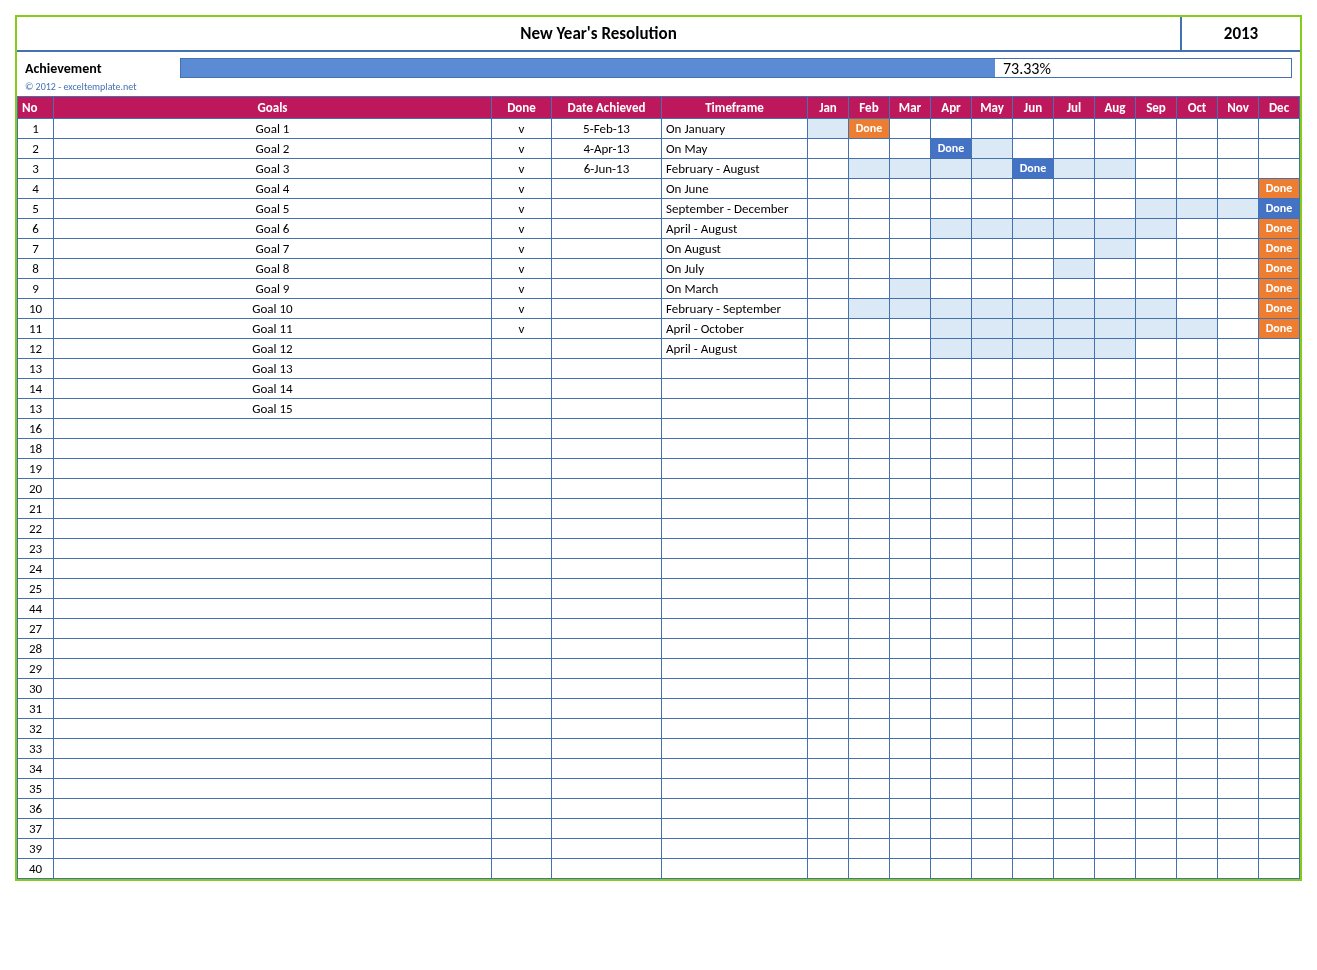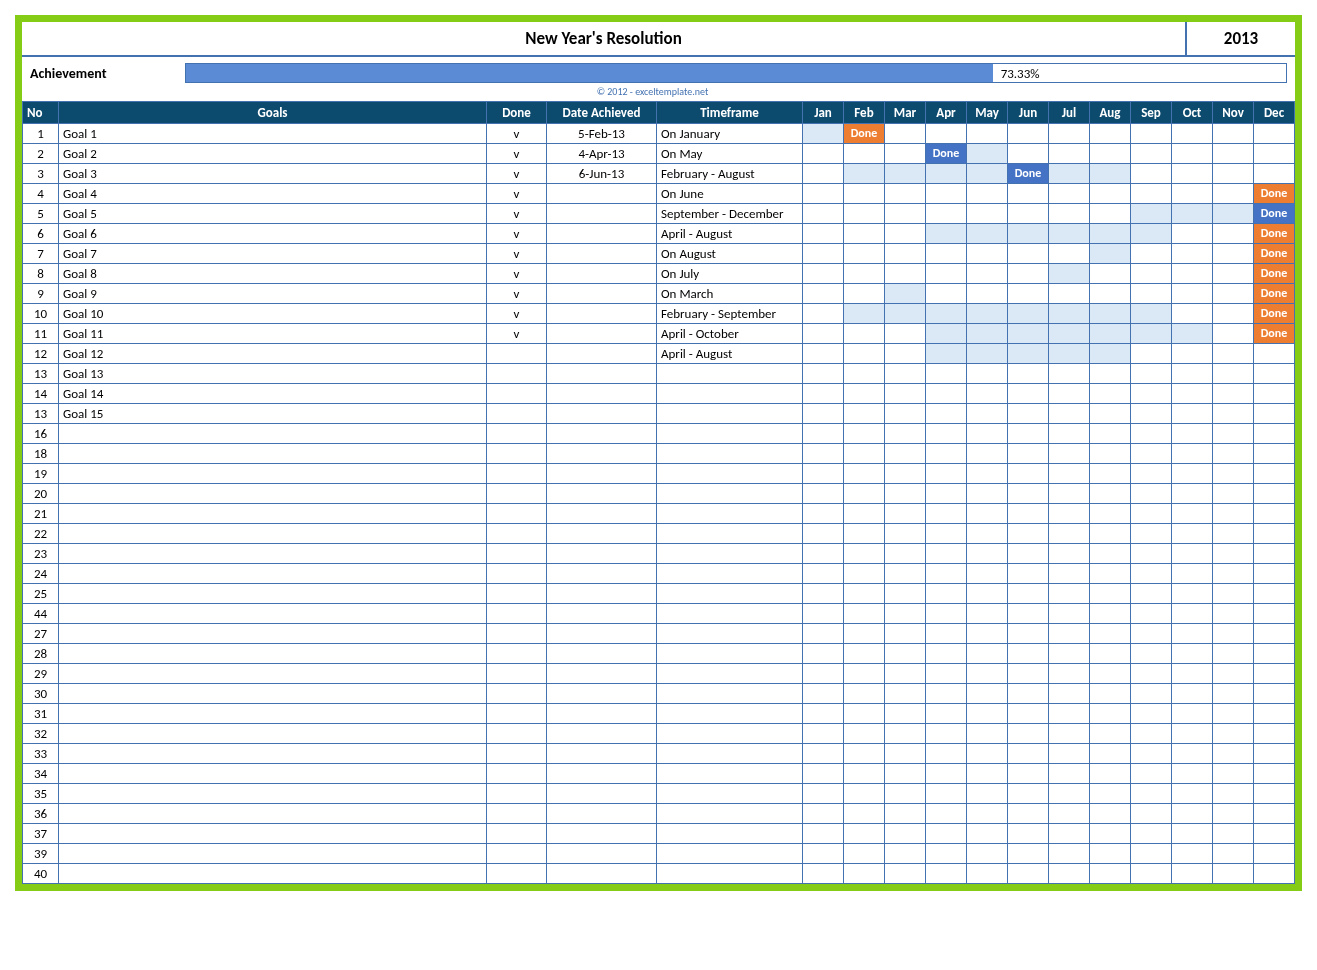--- a/index.html
+++ b/index.html
@@ -5,36 +5,36 @@
   * { box-sizing: border-box; }
   body {
     margin: 0;
     padding: 15px;
     font-family: Calibri, Arial, sans-serif;
     font-size: 13px;
     background: #fff;
     color: #000;
   }
   .sheet {
-    border: 7px solid #84cc16;
+    border: 2px solid #84cc16;
   }
   .title-row {
     display: flex;
     border-bottom: 2px solid #4472b1;
   }
   .title-main {
     flex: 1;
     text-align: center;
     font-weight: bold;
     font-size: 17px;
     padding: 6px 0;
     border-right: 2px solid #4472b1;
   }
   .title-year {
-    width: 108px;
+    width: 118px;
     text-align: center;
     font-weight: bold;
     font-size: 17px;
     padding: 6px 0;
   }
   .ach-row {
     display: flex;
     align-items: center;
     padding: 6px 8px 2px 8px;
   }
@@ -50,51 +50,50 @@
     display: flex;
     align-items: center;
     background: #fff;
   }
   .ach-bar-fill {
     height: 100%;
     background: #5b8bd5;
   }
   .ach-bar-text {
     padding-left: 8px;
-    font-size: 13px;
+    font-size: 16px;
   }
   .copyright {
     color: #4472b1;
     font-size: 10px;
     padding: 0 20px 3px 8px;
-    text-align: center;
   }
   table.grid {
     width: 100%;
     border-collapse: collapse;
     table-layout: fixed;
   }
   table.grid th {
-    background: #0c4a6e;
+    background: #be185d;
     color: #fff;
     font-weight: bold;
     font-size: 13px;
     padding: 3px 4px;
     border: 1px solid #4472b1;
   }
   table.grid td {
     border: 1px solid #4472b1;
     padding: 2px 4px;
     height: 20px;
     font-size: 13px;
     background: #fff;
     position: relative;
   }
   .col-no { width: 36px; text-align: right; }
-  .col-goal { text-align: left; }
+  .col-goal { text-align: center; }
   .col-done { width: 60px; text-align: center; }
   .col-date { width: 110px; text-align: center; }
   .col-tf { width: 146px; text-align: left; }
   .col-m { width: 41px; text-align: center; padding:0 !important; }
   th.col-no { text-align: left; }
   th.col-goal { text-align: center; padding-left:8px; }
   th.col-tf { text-align: center; }
 
   .hl { background: #dbe9f6 !important; }
   .badge {

